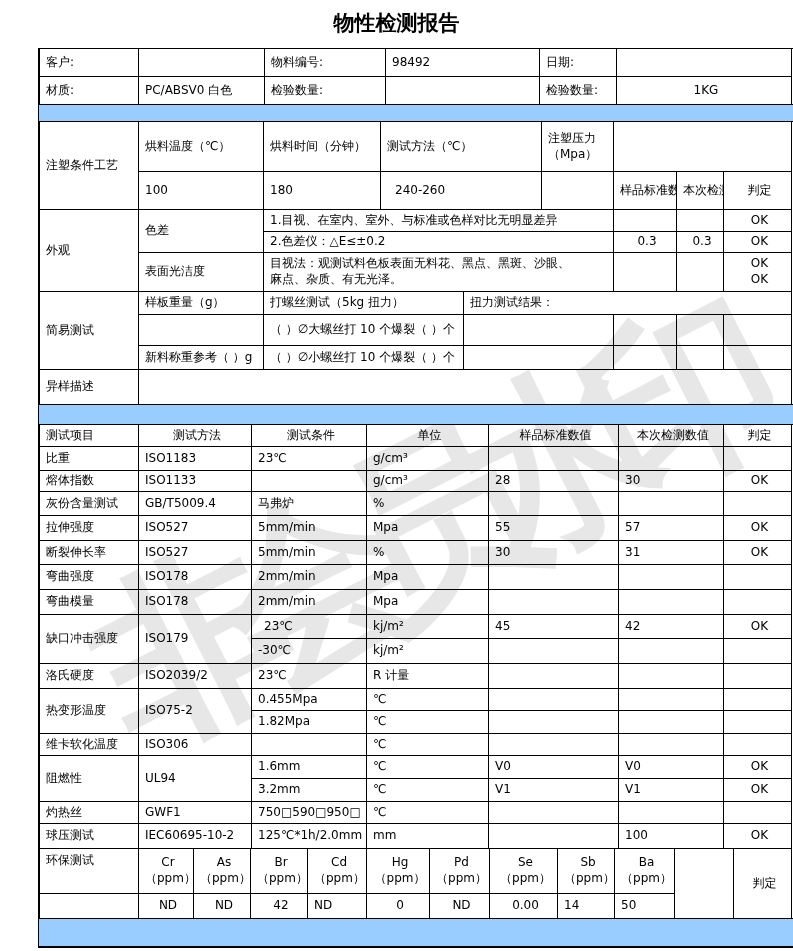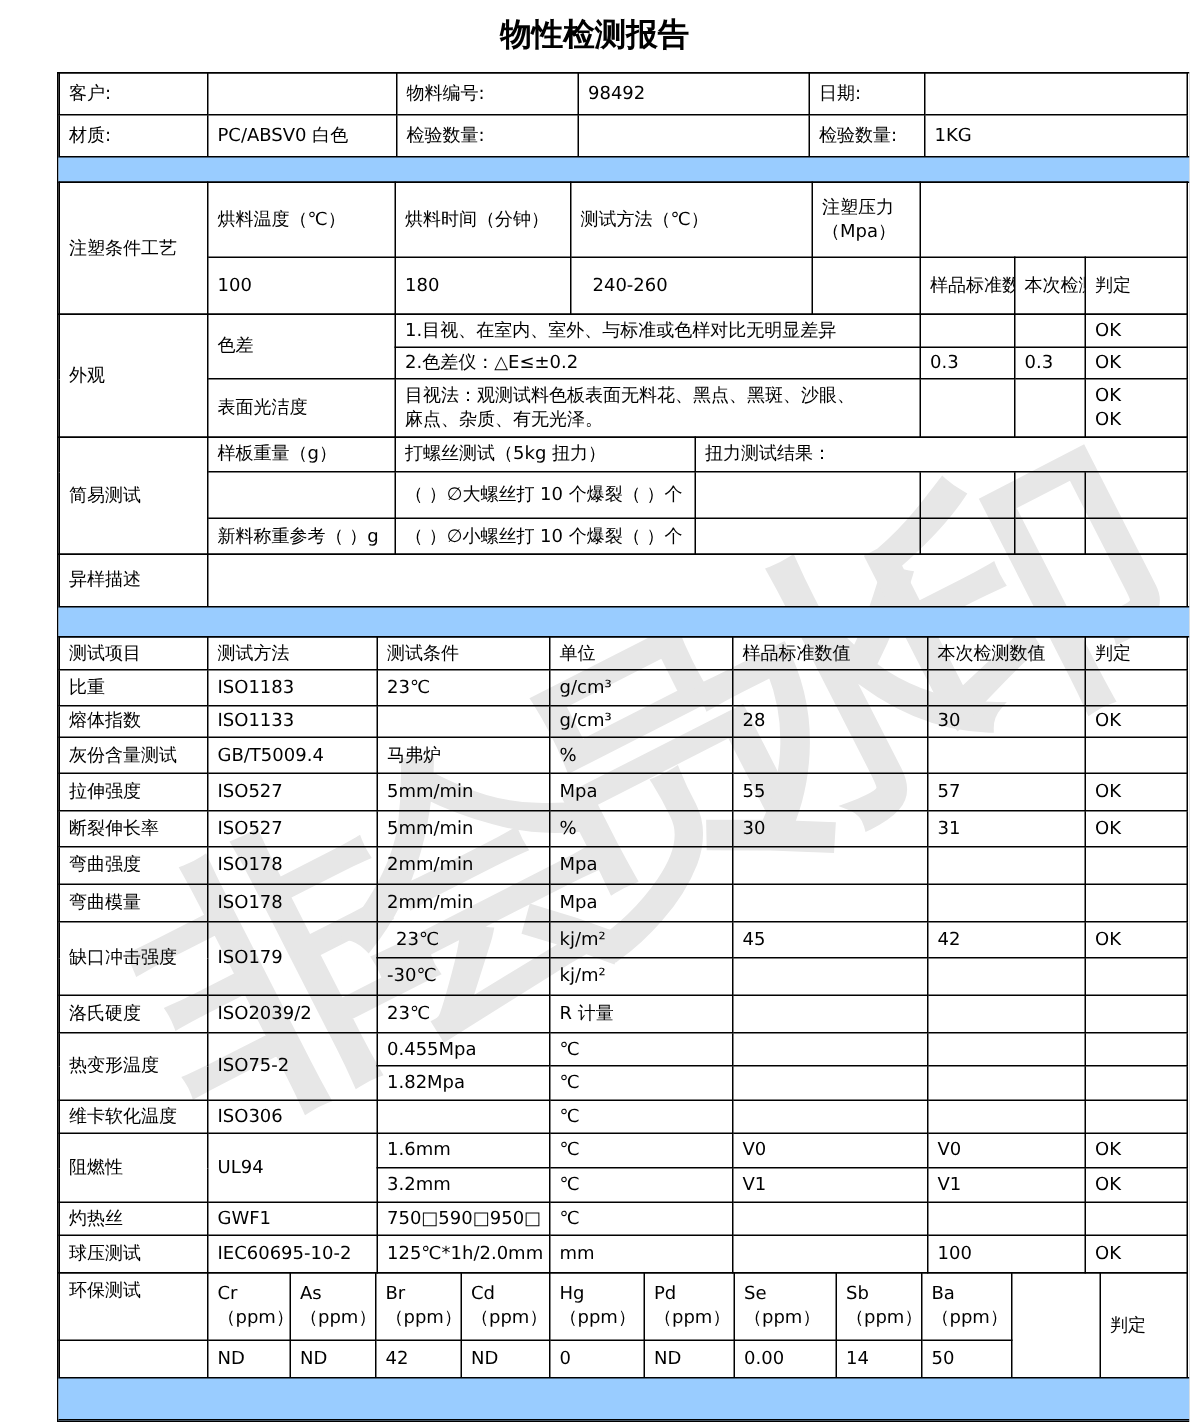--- a/index.html
+++ b/index.html
@@ -7,21 +7,21 @@
         font-family:"DejaVu Sans",sans-serif;color:#000;}
   .wm{position:absolute;left:150px;top:585px;z-index:0;font-size:190px;line-height:190px;
       letter-spacing:-52px;white-space:nowrap;color:#e7e7e7;font-weight:bold;
       transform:rotate(-27deg);transform-origin:0 100%;pointer-events:none;}
   .content{position:relative;z-index:1;}
   .title{padding-top:9px;height:39px;text-align:center;font-size:21px;font-weight:bold;}
   .frame{margin-left:38px;width:754px;border:1px solid #000;}
   table.t{border-collapse:collapse;table-layout:fixed;width:752px;margin-top:-1px;background:transparent;}
   table.t td{border:1px solid #000;font-size:12px;padding:0 2px 0 6px;vertical-align:middle;
              white-space:nowrap;overflow:hidden;line-height:1.3;}
-  .c{text-align:left;padding:0 1px;}
+  .c{text-align:center;padding:0 1px;}
   .wrap{white-space:normal;line-height:1.2;padding-left:3px;}
   .std,.det{padding-left:18px;}
   .tight{padding-left:5px;}
   .al{text-align:left;padding-left:8px;}
   .small{font-size:10px;}
   .band{height:16px;background:#99ccff;border-top:1px solid #000;border-bottom:1px solid #000;margin-top:-1px;}
   .band.b2{height:19px;}
   .band.b3{height:27px;}
   .ln{display:block;}
 </style>

